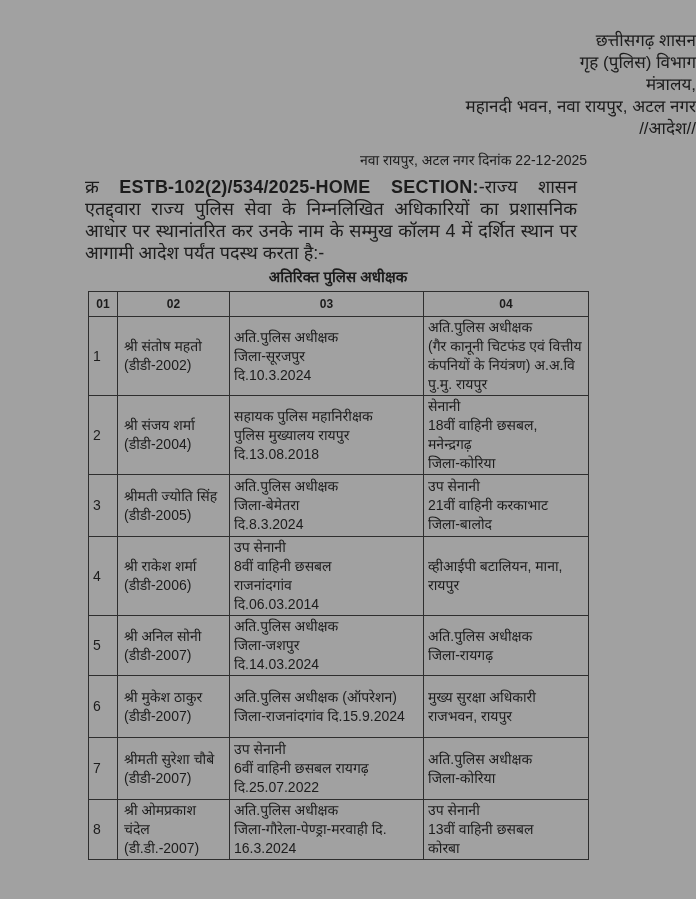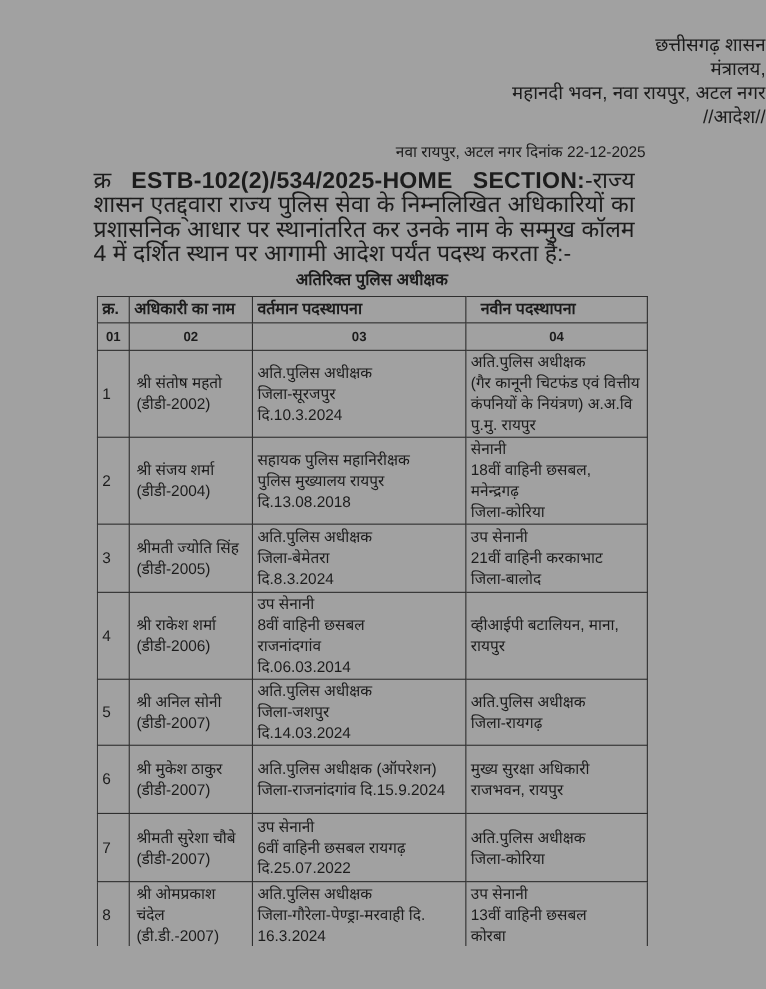--- a/index.html
+++ b/index.html
@@ -18,21 +18,21 @@
 
   
   .dateline{
     width:502px;margin-left:85px;margin-top:9px;
     text-align:right;font-size:14px;line-height:23px;
   }
 
   
   .order-para{
     width:492px;margin-left:85px;margin-top:4px;
-    font-size:21px;line-height:22px;text-align:justify;
+    font-size:18px;line-height:22px;text-align:justify;
   }
   .order-para .refno{font-weight:bold;letter-spacing:0.2px;}
 
   
   .tbl-caption{
     width:500px;margin-left:88px;margin-top:3px;
     text-align:center;font-size:15px;font-weight:600;line-height:19px;
   }
 
   
@@ -70,46 +70,41 @@
   tbody tr:nth-child(8){height:58px;}
   tbody tr:nth-child(9){height:42px;}
 </style>
 </head>
 <body>
 
 <div class="page">
 
   <div class="letterhead">
     <div>छत्तीसगढ़ शासन</div>
+    <div>गृह (पुलिस) विभाग</div>
     <div>मंत्रालय,</div>
     <div>महानदी भवन, नवा रायपुर, अटल नगर</div>
     <div>//आदेश//</div>
   </div>
 
   <div class="dateline">नवा रायपुर, अटल नगर दिनांक 22-12-2025</div>
 
   <div class="order-para"><span>क्र </span><span class="refno">ESTB-102(2)/534/2025-HOME SECTION:</span><span>-राज्य शासन एतद्द्वारा राज्य पुलिस सेवा के निम्नलिखित अधिकारियों का प्रशासनिक आधार पर स्थानांतरित कर उनके नाम के सम्मुख कॉलम 4 में दर्शित स्थान पर आगामी आदेश पर्यंत पदस्थ करता है:-</span></div>
 
   <div class="tbl-caption">अतिरिक्त पुलिस अधीक्षक</div>
 
   <div class="table-clip">
     <table class="officers">
       <colgroup>
         <col style="width:29px">
           <col style="width:112px">
           <col style="width:194px">
           <col style="width:165px">
       </colgroup>
       <thead>
-        <tr class="hdr">
-          <th>क्र.</th>
-          <th>अधिकारी का नाम</th>
-          <th>वर्तमान पदस्थापना</th>
-          <th class="c-new">नवीन पदस्थापना</th>
-        </tr>
         <tr class="colnums">
           <th>01</th>
           <th>02</th>
           <th>03</th>
           <th>04</th>
         </tr>
       </thead>
       <tbody>
           <tr>
     <td class="c-sno">1</td>

